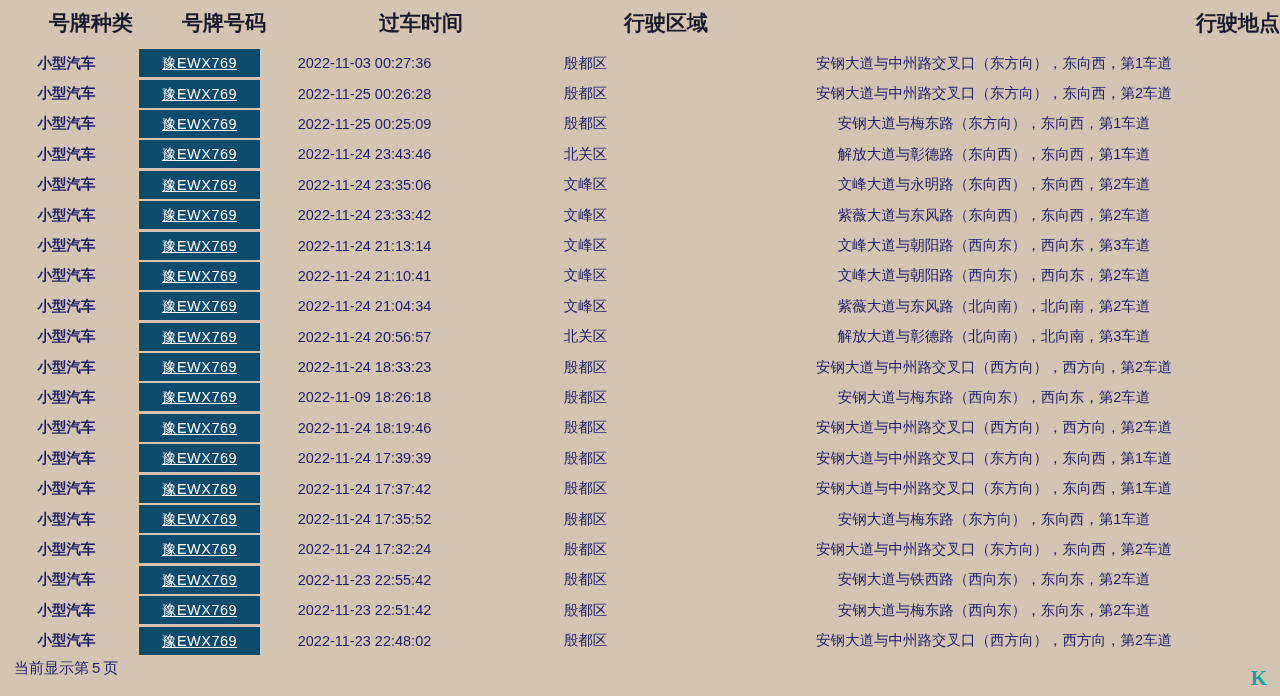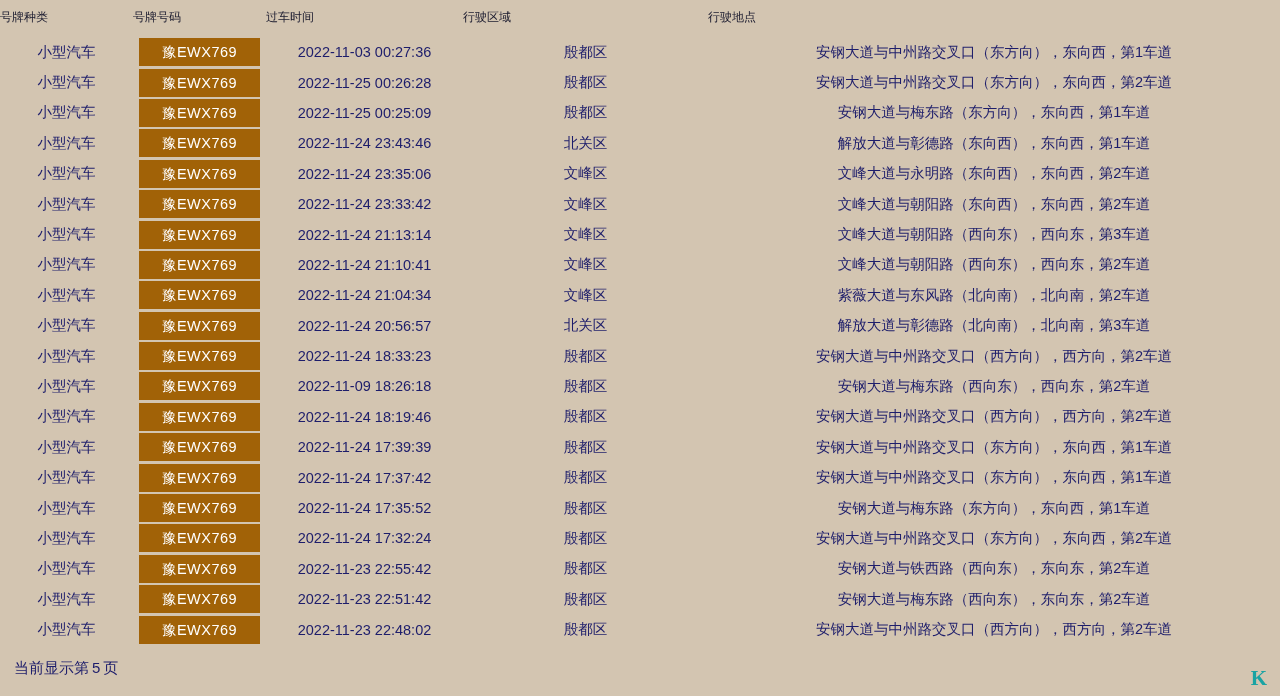--- a/index.html
+++ b/index.html
@@ -18,55 +18,56 @@
     height: 696px;
     position: relative;
     background: #d3c5b1;
   }
   table.records {
     width: 1280px;
     border-collapse: collapse;
     table-layout: fixed;
   }
   table.records th {
-    font-size: 12px;
-    font-weight: normal;
+    font-size: 21px;
+    font-weight: bold;
     color: #1a1a2e;
     padding: 9px 0 11px 0;
-    text-align: left;
+    text-align: right;
     white-space: nowrap;
   }
   table.records td {
     font-size: 14.5px;
     color: #1d1d6b;
     text-align: center;
     padding: 0;
     height: 30.4px;
     vertical-align: middle;
     white-space: nowrap;
   }
   
   col.c-type   { width: 133px; }
   col.c-plate  { width: 133px; }
   col.c-time   { width: 197px; }
   col.c-area   { width: 245px; }
   col.c-place  { width: 572px; }
 
   .plate-badge {
     display: inline-block;
-    background: #a16207;
+    background: #0c4a6e;
     color: #ffffff;
     font-size: 14.5px;
     letter-spacing: 0.5px;
     padding: 4px 0;
     width: 121px;
     text-align: center;
     line-height: 20px;
-  }
-  .cell-type { color: #1d1d6b; }
+    text-decoration: underline;
+  }
+  .cell-type { color: #1d1d6b; font-weight: bold; }
   .cell-time { color: #1d1d6b; }
   .cell-area { color: #1d1d6b; }
   .cell-place { color: #1d1d6b; }
 
   .footer {
     position: absolute;
     left: 14px;
     bottom: 18px;
     font-size: 15px;
     color: #1d1d6b;
@@ -147,21 +148,21 @@
         <td><span class="plate-badge">豫EWX769</span></td>
         <td class="cell-time">2022-11-24 23:35:06</td>
         <td class="cell-area">文峰区</td>
         <td class="cell-place">文峰大道与永明路（东向西），东向西，第2车道</td>
       </tr>
       <tr>
         <td class="cell-type">小型汽车</td>
         <td><span class="plate-badge">豫EWX769</span></td>
         <td class="cell-time">2022-11-24 23:33:42</td>
         <td class="cell-area">文峰区</td>
-        <td class="cell-place">文峰大道与朝阳路（东向西），东向西，第2车道</td>
+        <td class="cell-place">紫薇大道与东风路（东向西），东向西，第2车道</td>
       </tr>
       <tr>
         <td class="cell-type">小型汽车</td>
         <td><span class="plate-badge">豫EWX769</span></td>
         <td class="cell-time">2022-11-24 21:13:14</td>
         <td class="cell-area">文峰区</td>
         <td class="cell-place">文峰大道与朝阳路（西向东），西向东，第3车道</td>
       </tr>
       <tr>
         <td class="cell-type">小型汽车</td>

